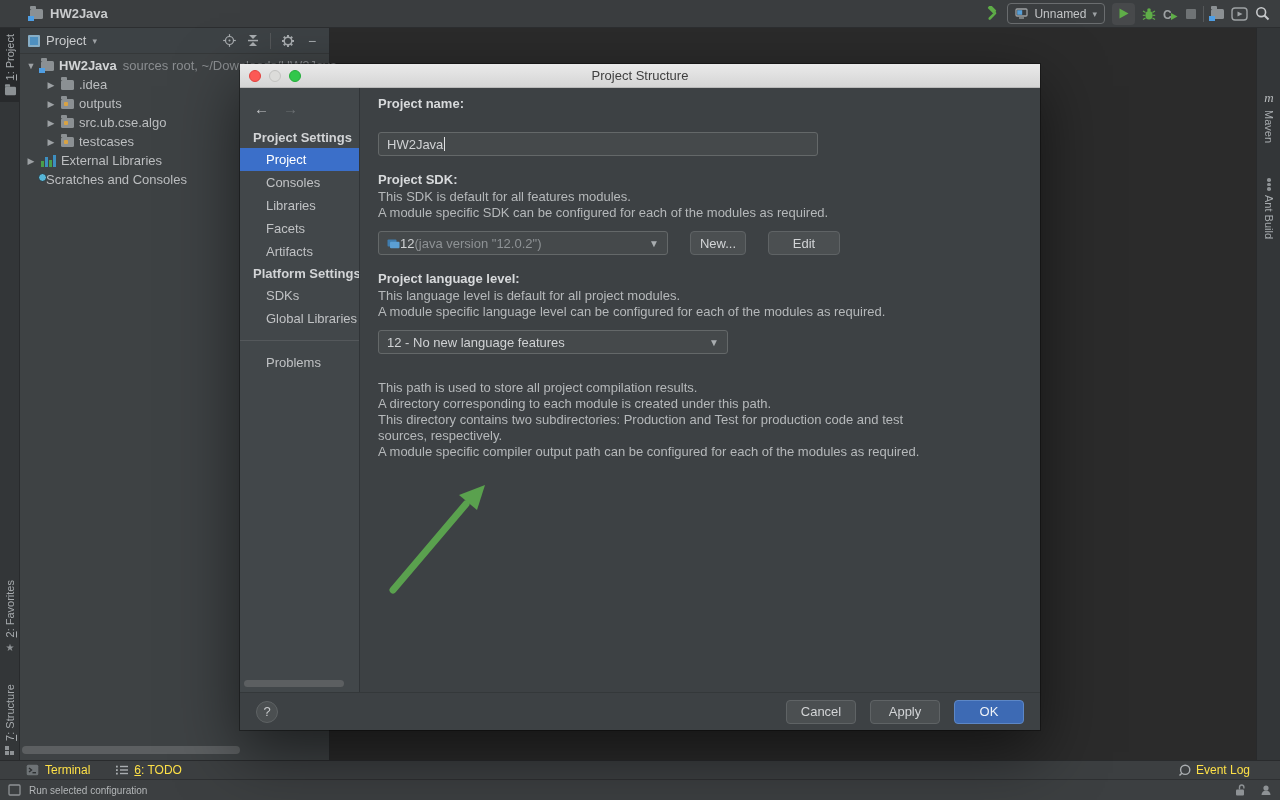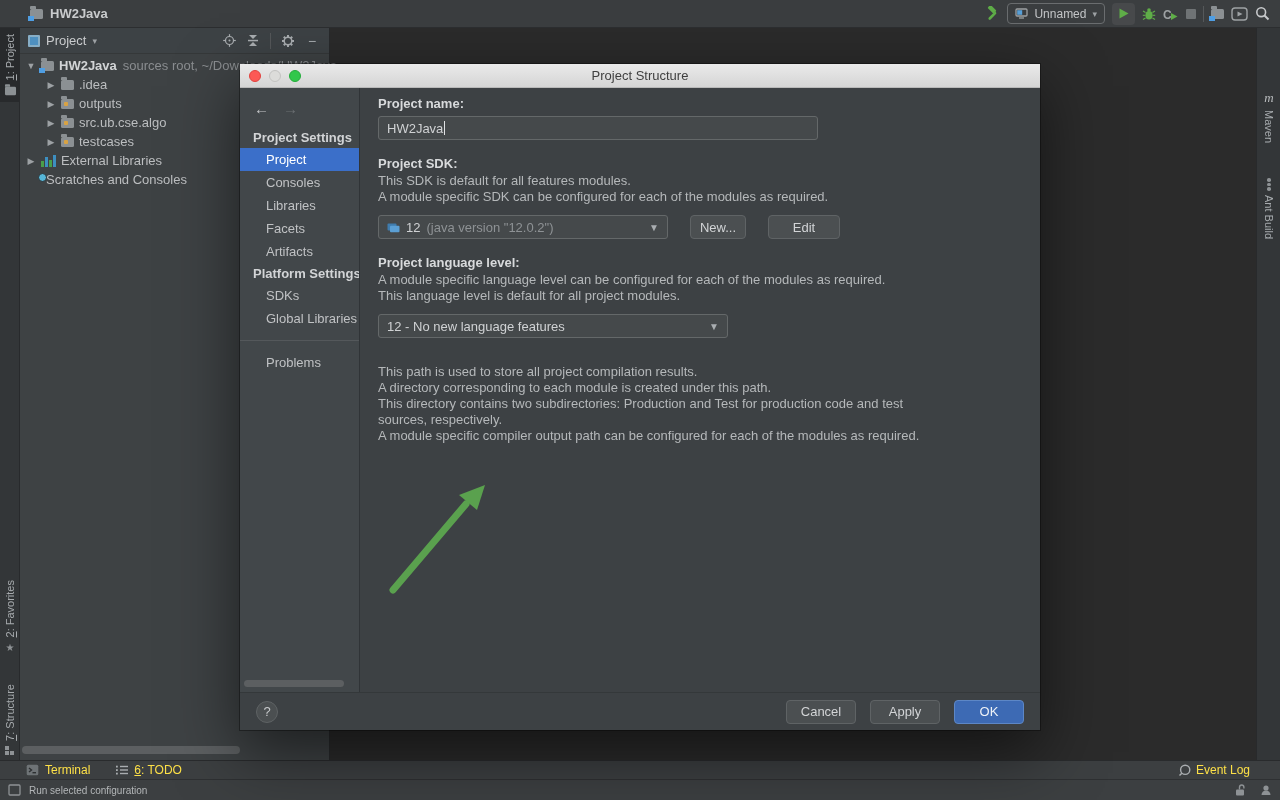--- a/index.html
+++ b/index.html
@@ -98,28 +98,28 @@
   .dlg-sidebar { width:120px; background:#42474a; border-right:1px solid #303437; position:relative;
     padding-top:8px; overflow:hidden; flex:none; }
   .nav-arrows { display:flex; gap:14px; padding:4px 0 10px 14px; font-size:15px; }
   .nav-back { color:#c6c8ca; } .nav-fwd { color:#6b6f72; }
   .sb-header { font-weight:bold; color:#d2d4d6; font-size:13px; padding:3px 0 3px 13px; white-space:nowrap; }
   .sb-it { color:#c0c2c4; font-size:13px; padding:4px 0 4px 26px; white-space:nowrap; }
   .sb-it.selected { background:#3b6fc9; color:#fff; }
   .sb-divider { height:1px; background:#54585b; margin:10px 0 10px 0; }
   .dlg-sb-hscroll { position:absolute; left:4px; bottom:5px; width:100px; height:7px; background:#5c5f61; border-radius:4px; }
   .dlg-content { flex:1; padding:8px 0 0 18px; color:#b5b8ba; font-size:13px; overflow:hidden; }
-  .lbl { font-weight:bold; color:#d8dadc; margin-bottom:5px; }
+  .lbl { font-weight:bold; color:#d8dadc; margin-bottom:21px; }
   .desc { line-height:16px; }
   .fld { background:#45494b; border:1px solid #646869; border-radius:3px; height:24px; display:flex;
     align-items:center; padding:0 8px; color:#d0d2d4; }
   .name-fld { width:440px; margin-top:3px; }
   .caret-i { display:inline-block; width:1px; height:14px; background:#e0e2e4; margin-left:1px; vertical-align:middle; }
   .sel { background:#45494b; border:1px solid #646869; border-radius:3px; height:24px; display:flex;
-    align-items:center; gap:6px; padding:0 8px; color:#d0d2d4; }
+    align-items:center; padding:0 8px; color:#d0d2d4; }
   .sel .sarr { margin-left:auto; color:#a9adb0; font-size:10px; }
   .sdk-detail { color:#8e9295; }
   .btn { background:#4b4f51; border:1px solid #5f6365; border-radius:4px; color:#d2d4d6; font-size:13px;
     height:24px; display:flex; align-items:center; justify-content:center; }
   .row { display:flex; align-items:center; }
   .gap16 { height:16px; } .gap10 { height:10px; } .gap7 { height:7px; }
   .out-desc { width:548px; }
   .path-fld { width:532px; height:26px; background:#424648; border:2px solid #4a86c8; border-radius:3px;
     display:flex; align-items:center; padding:0 7px; color:#d0d2d4; margin-top:4px; }
   .path-fld .ficon { margin-left:auto; display:flex; }
@@ -422,22 +422,22 @@
               </svg>
             <span>12</span>
             <span class="sdk-detail">(java version "12.0.2")</span>
             <span class="sarr">▼</span>
           </div>
           <button class="btn" style="width:56px;">New...</button>
           <button class="btn" style="width:72px;">Edit</button>
         </div>
         <div class="gap16"></div>
         <div class="lbl" style="margin-bottom:2px;">Project language level:</div>
+        <div class="desc">This language level is default for all project modules.</div>
         <div class="desc">A module specific language level can be configured for each of the modules as required.</div>
-        <div class="desc">This language level is default for all project modules.</div>
         <div class="gap10"></div>
         <div class="sel" style="width:350px;">
           <span>12 - No new language features</span>
           <span class="sarr">▼</span>
         </div>
         <div style="height:26px;"></div>
         <div class="desc out-desc">This path is used to store all project compilation results.</div>
         <div class="desc out-desc">A directory corresponding to each module is created under this path.</div>
         <div class="desc out-desc">This directory contains two subdirectories: Production and Test for production code and test sources, respectively.</div>
         <div class="desc out-desc">A module specific compiler output path can be configured for each of the modules as required.</div>

